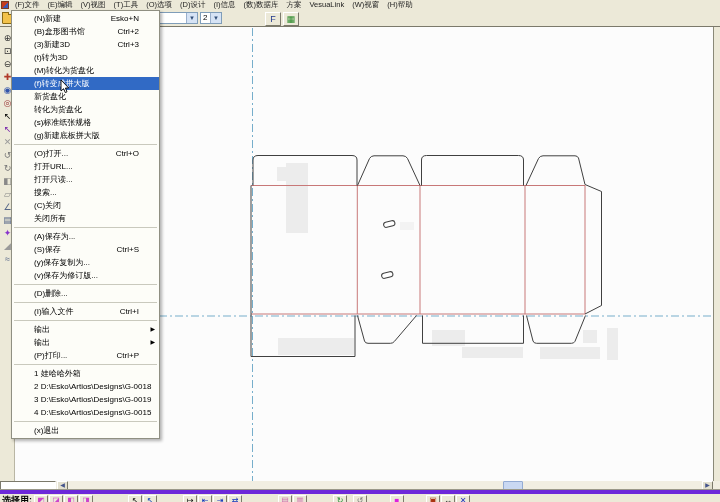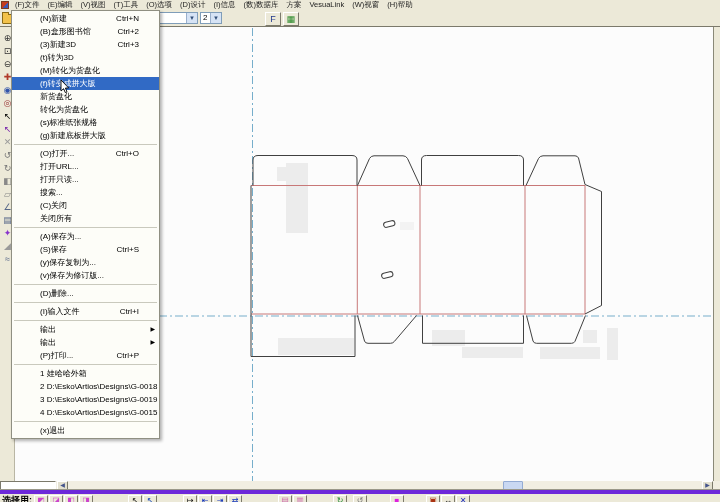--- a/index.html
+++ b/index.html
@@ -35,21 +35,21 @@
   .lt-icon{width:13px;height:13px;margin:0 0 0 1px;text-align:center;}
   .lt-g{font-size:9px;line-height:13px;}
   
   .canvas{position:absolute;left:15px;top:27px;width:699px;height:454px;background:#fcfcfc;
     border-right:1px solid #8a8978;box-sizing:border-box;}
   .canvas svg{position:absolute;left:0;top:0;}
   
   .filemenu{position:absolute;left:11px;top:10px;width:149px;z-index:50;background:#fdfdf8;
     border:1px solid #8f8f82;box-shadow:2px 2px 3px rgba(0,0,0,.3);padding:1px 0;box-sizing:border-box;}
   .mi{height:13px;line-height:13px;font-size:8px;color:#000;display:flex;
-    padding-left:28px;padding-right:4px;overflow:hidden;white-space:nowrap;}
+    padding-left:22px;padding-right:4px;overflow:hidden;white-space:nowrap;}
   .mi .mi-short{margin-left:auto;padding-right:10px;}
   .mi .mi-arrow{width:6px;text-align:right;font-size:6px;line-height:13px;}
   .mi.hl{background:#316ac5;color:#fff;}
   .menu-sep{height:5px;position:relative;}
   .menu-sep::after{content:"";position:absolute;left:2px;right:2px;top:2px;border-top:1px solid #c9c9bd;}
   
   .cursor{position:absolute;left:60px;top:79px;z-index:60;}
   
   .hscroll{position:absolute;left:0;top:481px;width:720px;height:9px;background:#f1eee2;}
   .hs-pane{position:absolute;left:0;top:0;width:56px;height:9px;background:#fff;box-sizing:border-box;
@@ -170,21 +170,21 @@
       <path d="M526.5,315.5 L533,341 Q533.8,343.3 536.5,343.3 L571.5,343.3 Q574,343.3 575,341.3 L585.5,315.5"></path>
       <rect x="383.5" y="221.5" width="11.5" height="5.2" rx="2.6" fill="#fff" transform="rotate(-14 389 224)"></rect>
       <rect x="381.5" y="272.5" width="11.5" height="5.2" rx="2.6" fill="#fff" transform="rotate(-14 387 275)"></rect>
     </g>
   </svg>
 </div>
 
 <div class="filemenu">
     <div class="mi">
     <span class="mi-label">(N)新建</span>
-    <span class="mi-short">Ctrl+N</span>
+    <span class="mi-short">Esko+N</span>
     <span class="mi-arrow"></span>
   </div>
     <div class="mi">
     <span class="mi-label">(B)盒形图书馆</span>
     <span class="mi-short">Ctrl+2</span>
     <span class="mi-arrow"></span>
   </div>
     <div class="mi">
     <span class="mi-label">(3)新建3D</span>
     <span class="mi-short">Ctrl+3</span>

